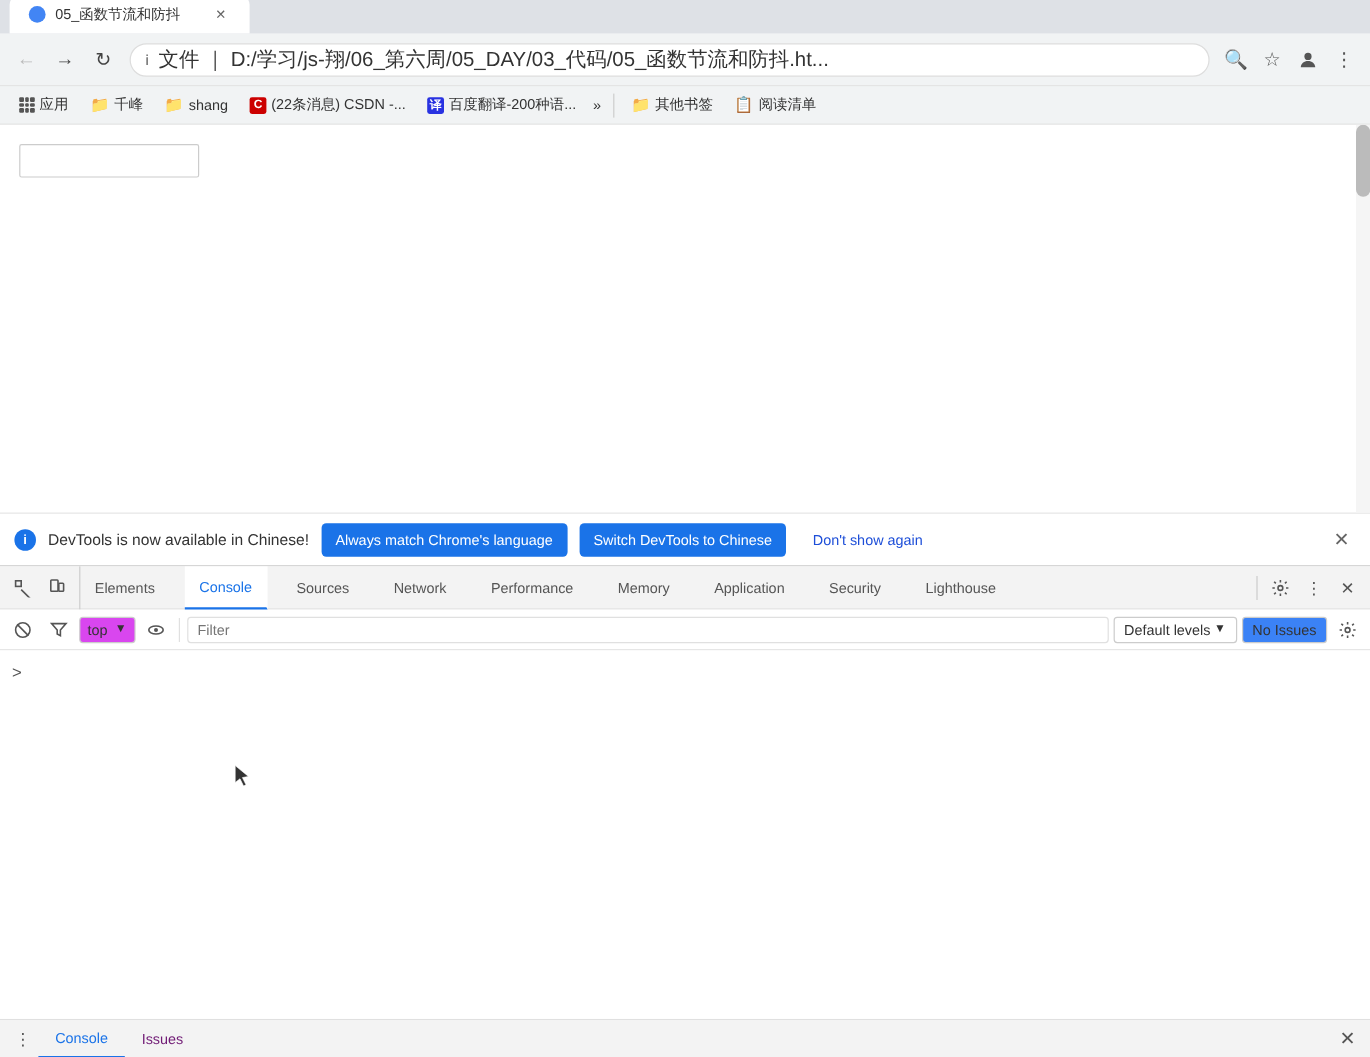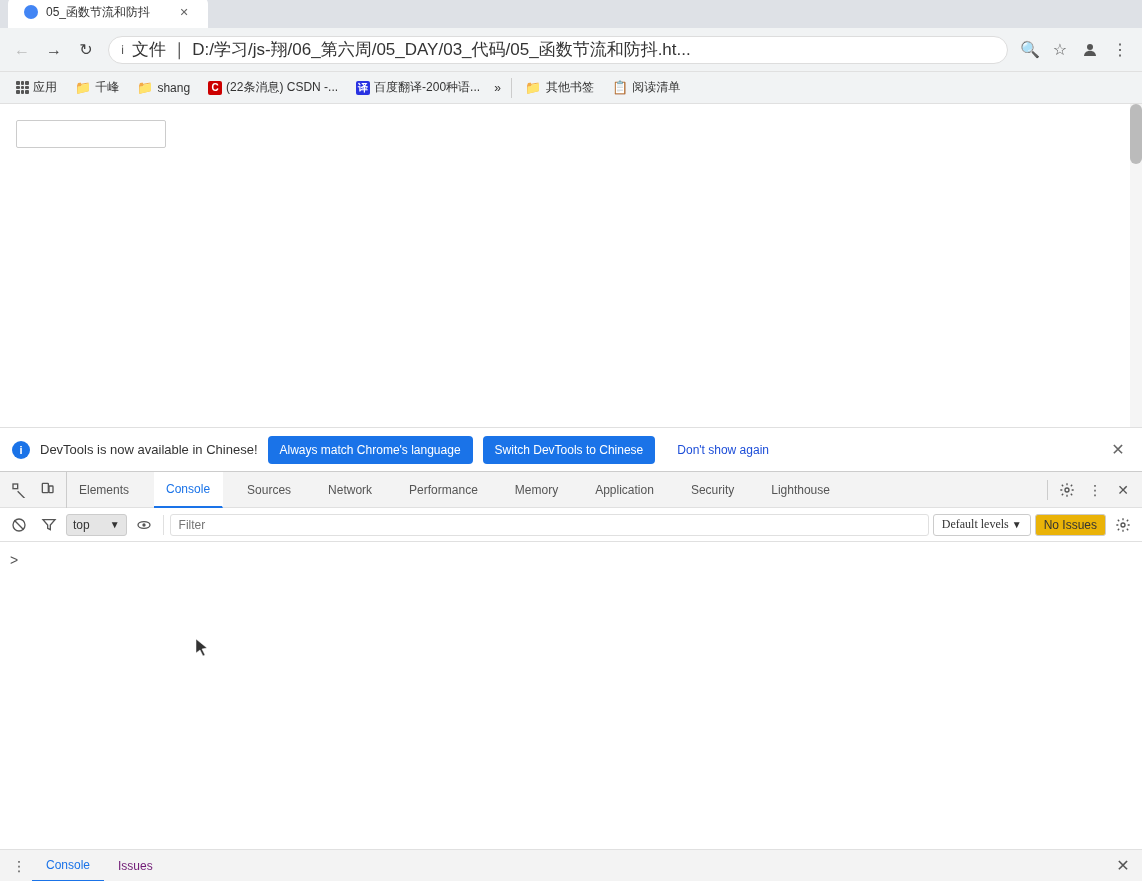--- a/index.html
+++ b/index.html
@@ -60,26 +60,26 @@
     .devtools-icon-btn { width: 26px; height: 26px; display: flex; align-items: center; justify-content: center; border-radius: 3px; cursor: pointer; color: #555; font-size: 14px; border: none; background: none; }
     .devtools-tab-bar { display: flex; align-items: center; flex: 1; gap: 12px; border-left: 1px solid #ccc; margin-left: 4px; }
     .devtools-tab { height: 36px; padding: 0 12px; display: flex; align-items: center; cursor: pointer; font-size: 12px; color: #555; border-right: 1px solid transparent; white-space: nowrap; position: relative; }
     .devtools-tab.active { color: #1a73e8; border-bottom: 2px solid #1a73e8; background: #fff; }
     .devtools-tab-spacer { flex: 1; }
     .devtools-separator { width: 1px; height: 20px; background: #ccc; margin: 0 4px; }
 
     
     .console-toolbar { height: 34px; background: #fff; display: flex; align-items: center; padding: 0 6px; gap: 4px; border-bottom: 1px solid #e0e0e0; }
     .console-icon-btn { width: 26px; height: 26px; display: flex; align-items: center; justify-content: center; border-radius: 3px; cursor: pointer; color: #555; font-size: 14px; border: none; background: none; }
-    .console-top-select { display: flex; align-items: center; gap: 18px; height: 22px; padding: 0 6px; border: 1px solid #ccc; border-radius: 3px; font-size: 12px; color: #333; cursor: pointer; background: #e5e5e5; }
+    .console-top-select { display: flex; align-items: center; gap: 4px; height: 22px; padding: 0 6px; border: 1px solid #ccc; border-radius: 3px; font-size: 12px; color: #333; cursor: pointer; background: #d946ef; }
     .console-eye-btn { width: 26px; height: 26px; display: flex; align-items: center; justify-content: center; border-radius: 3px; cursor: pointer; font-size: 14px; border: none; background: none; color: #555; }
     .console-divider { width: 1px; height: 20px; background: #e0e0e0; margin: 0 2px; }
     .console-filter { flex: 1; height: 22px; border: 1px solid #e0e0e0; border-radius: 3px; padding: 0 8px; font-size: 12px; color: #999; }
-    .console-levels-btn { display: flex; align-items: center; gap: 3px; height: 22px; padding: 0 8px; border: 1px solid #ccc; border-radius: 3px; font-size: 12px; color: #333; cursor: pointer; background: #fff; white-space: nowrap; font-family: Liberation Serif, serif; }
-    .console-issues-btn { display: flex; align-items: center; gap: 4px; height: 22px; padding: 0 8px; border: 1px solid #ccc; border-radius: 3px; font-size: 12px; color: #333; cursor: pointer; background: #eab308; white-space: nowrap; }
+    .console-levels-btn { display: flex; align-items: center; gap: 3px; height: 22px; padding: 0 8px; border: 1px solid #ccc; border-radius: 3px; font-size: 12px; color: #333; cursor: pointer; background: #fff; white-space: nowrap; }
+    .console-issues-btn { display: flex; align-items: center; gap: 4px; height: 22px; padding: 0 8px; border: 1px solid #ccc; border-radius: 3px; font-size: 12px; color: #333; cursor: pointer; background: #3b82f6; white-space: nowrap; }
     .console-settings-btn { width: 26px; height: 26px; display: flex; align-items: center; justify-content: center; border-radius: 3px; cursor: pointer; font-size: 14px; border: none; background: none; color: #555; }
 
     
     .console-content { flex: 1; background: #fff; position: relative; overflow: hidden; }
     .console-caret { position: absolute; left: 10px; top: 10px; color: #555; font-size: 14px; }
 
     
     .bottom-tab-bar { height: 32px; background: #f3f3f3; display: flex; align-items: center; padding: 0 6px; gap: 0; border-top: 1px solid #e0e0e0; }
     .bottom-tab-menu { width: 26px; height: 26px; display: flex; align-items: center; justify-content: center; cursor: pointer; font-size: 14px; color: #555; border-radius: 3px; border: none; background: none; }
     .bottom-tab { height: 32px; padding: 0 14px; display: flex; align-items: center; cursor: pointer; font-size: 12px; color: #701a75; }

